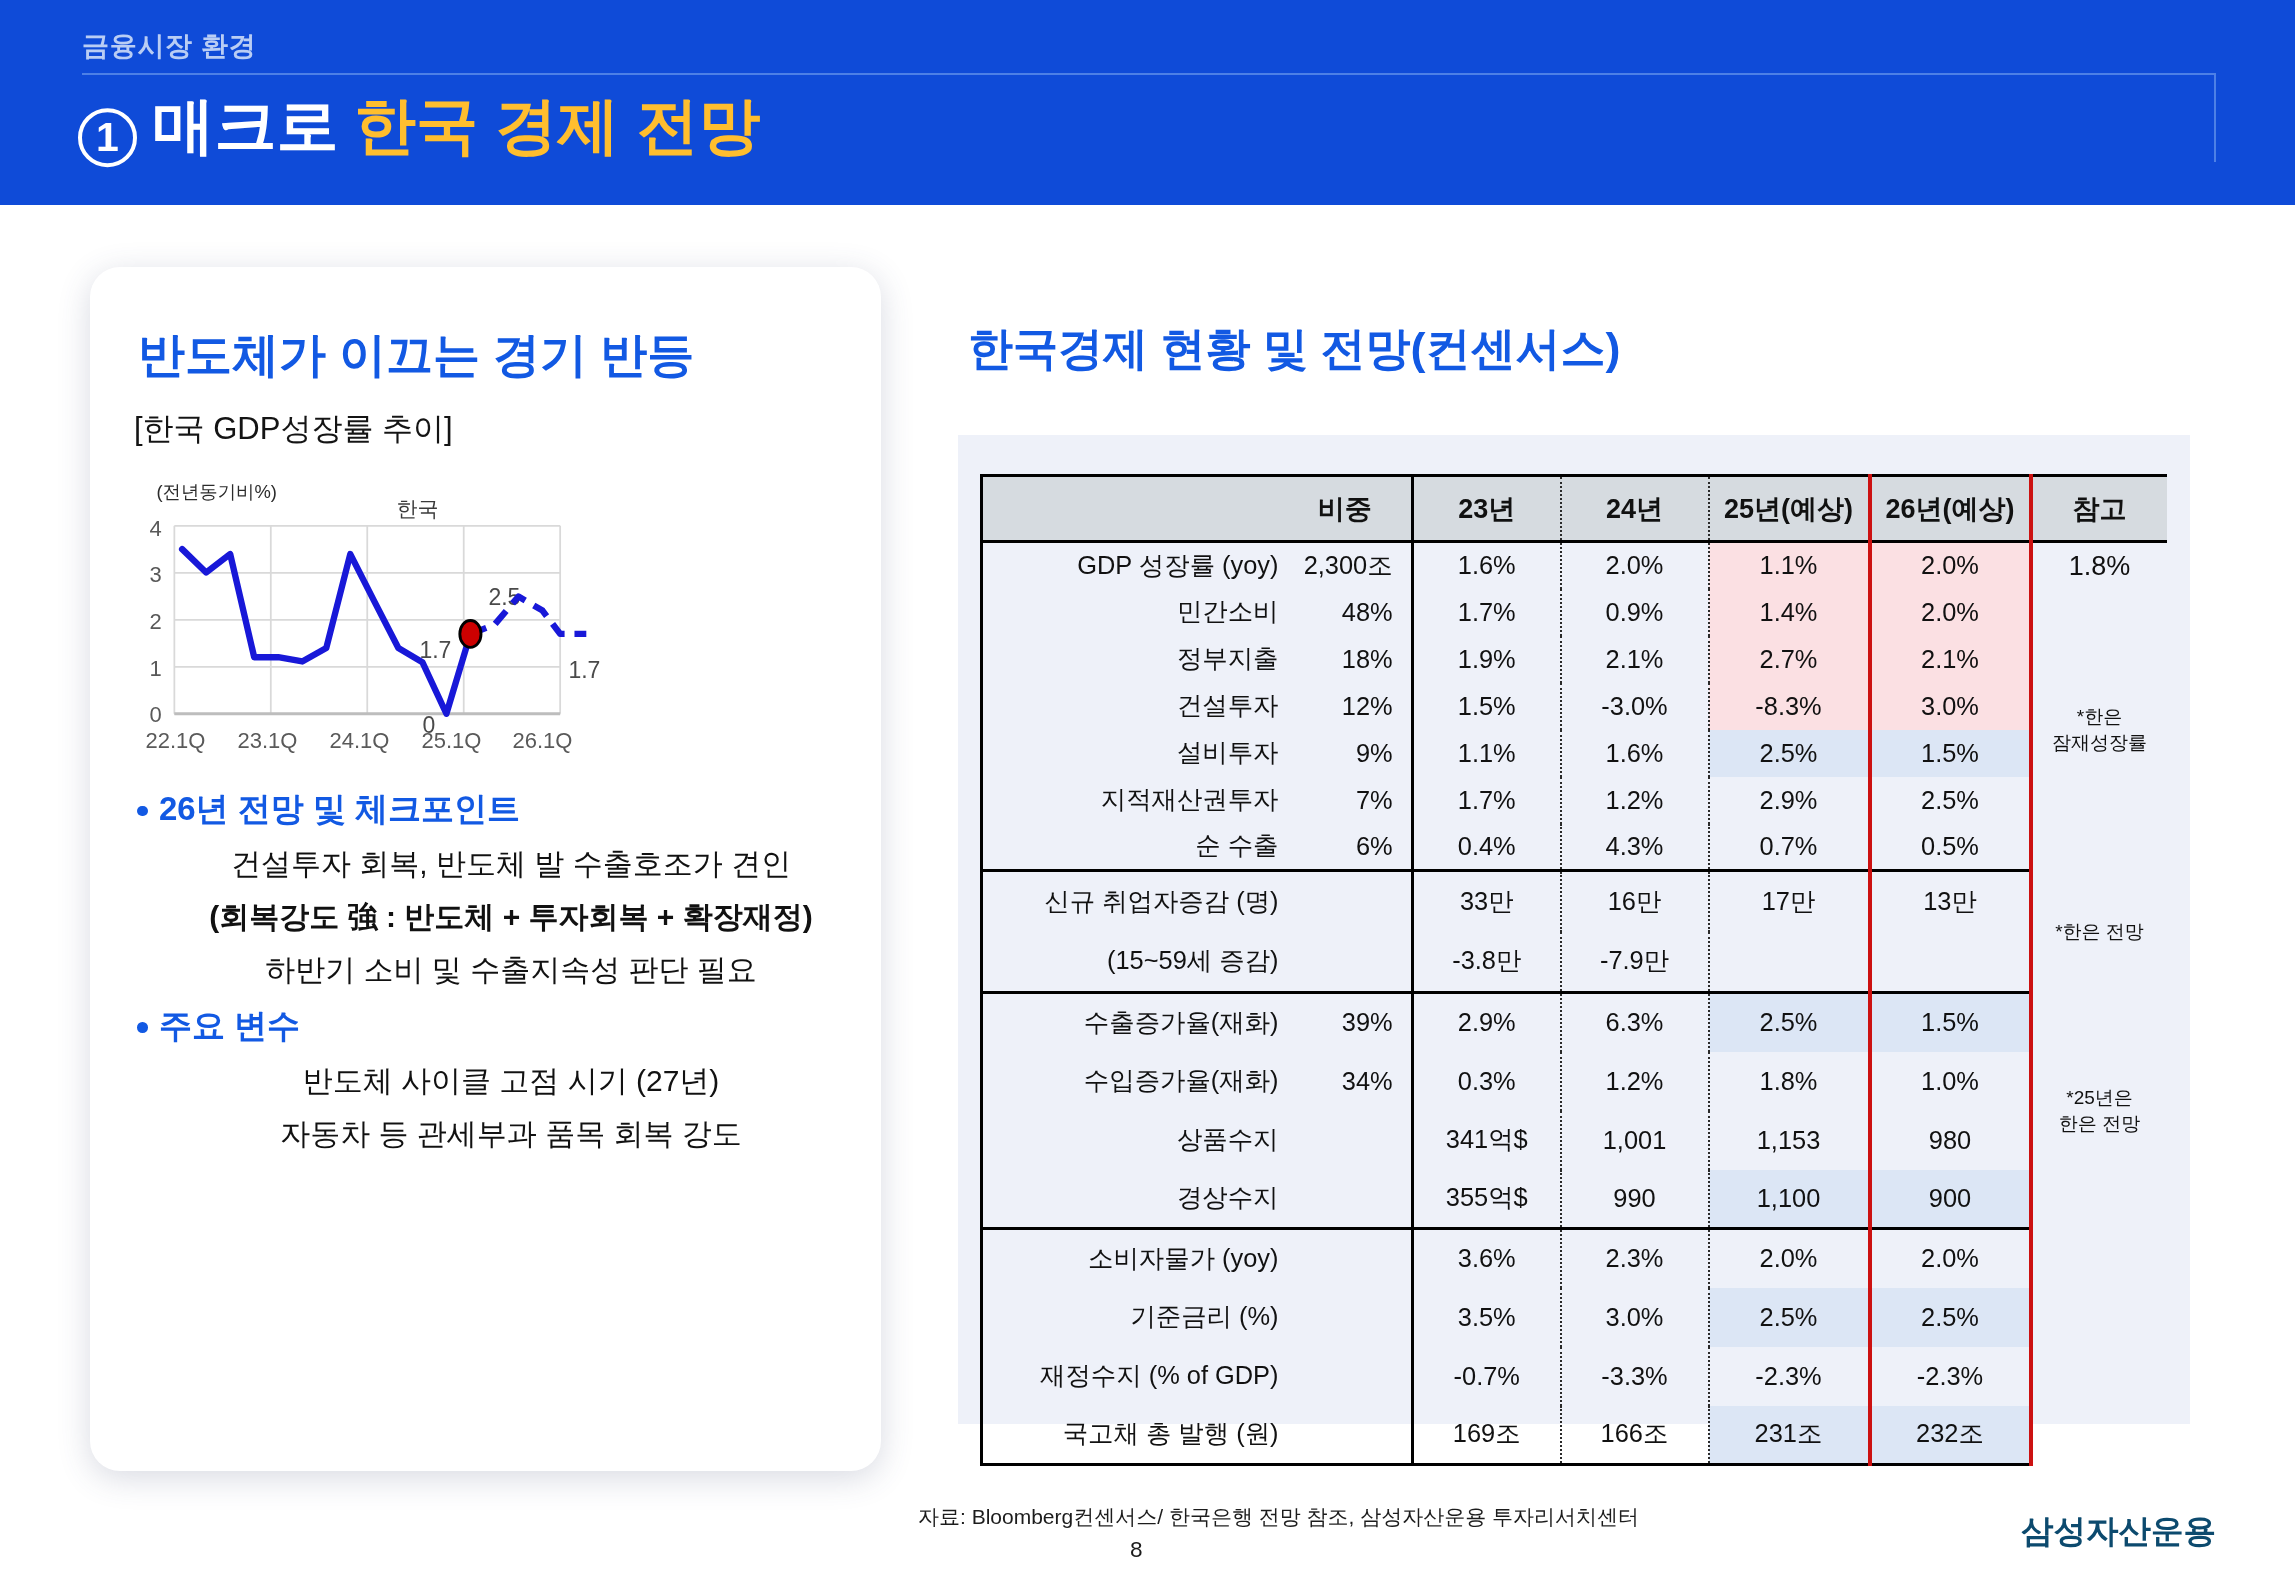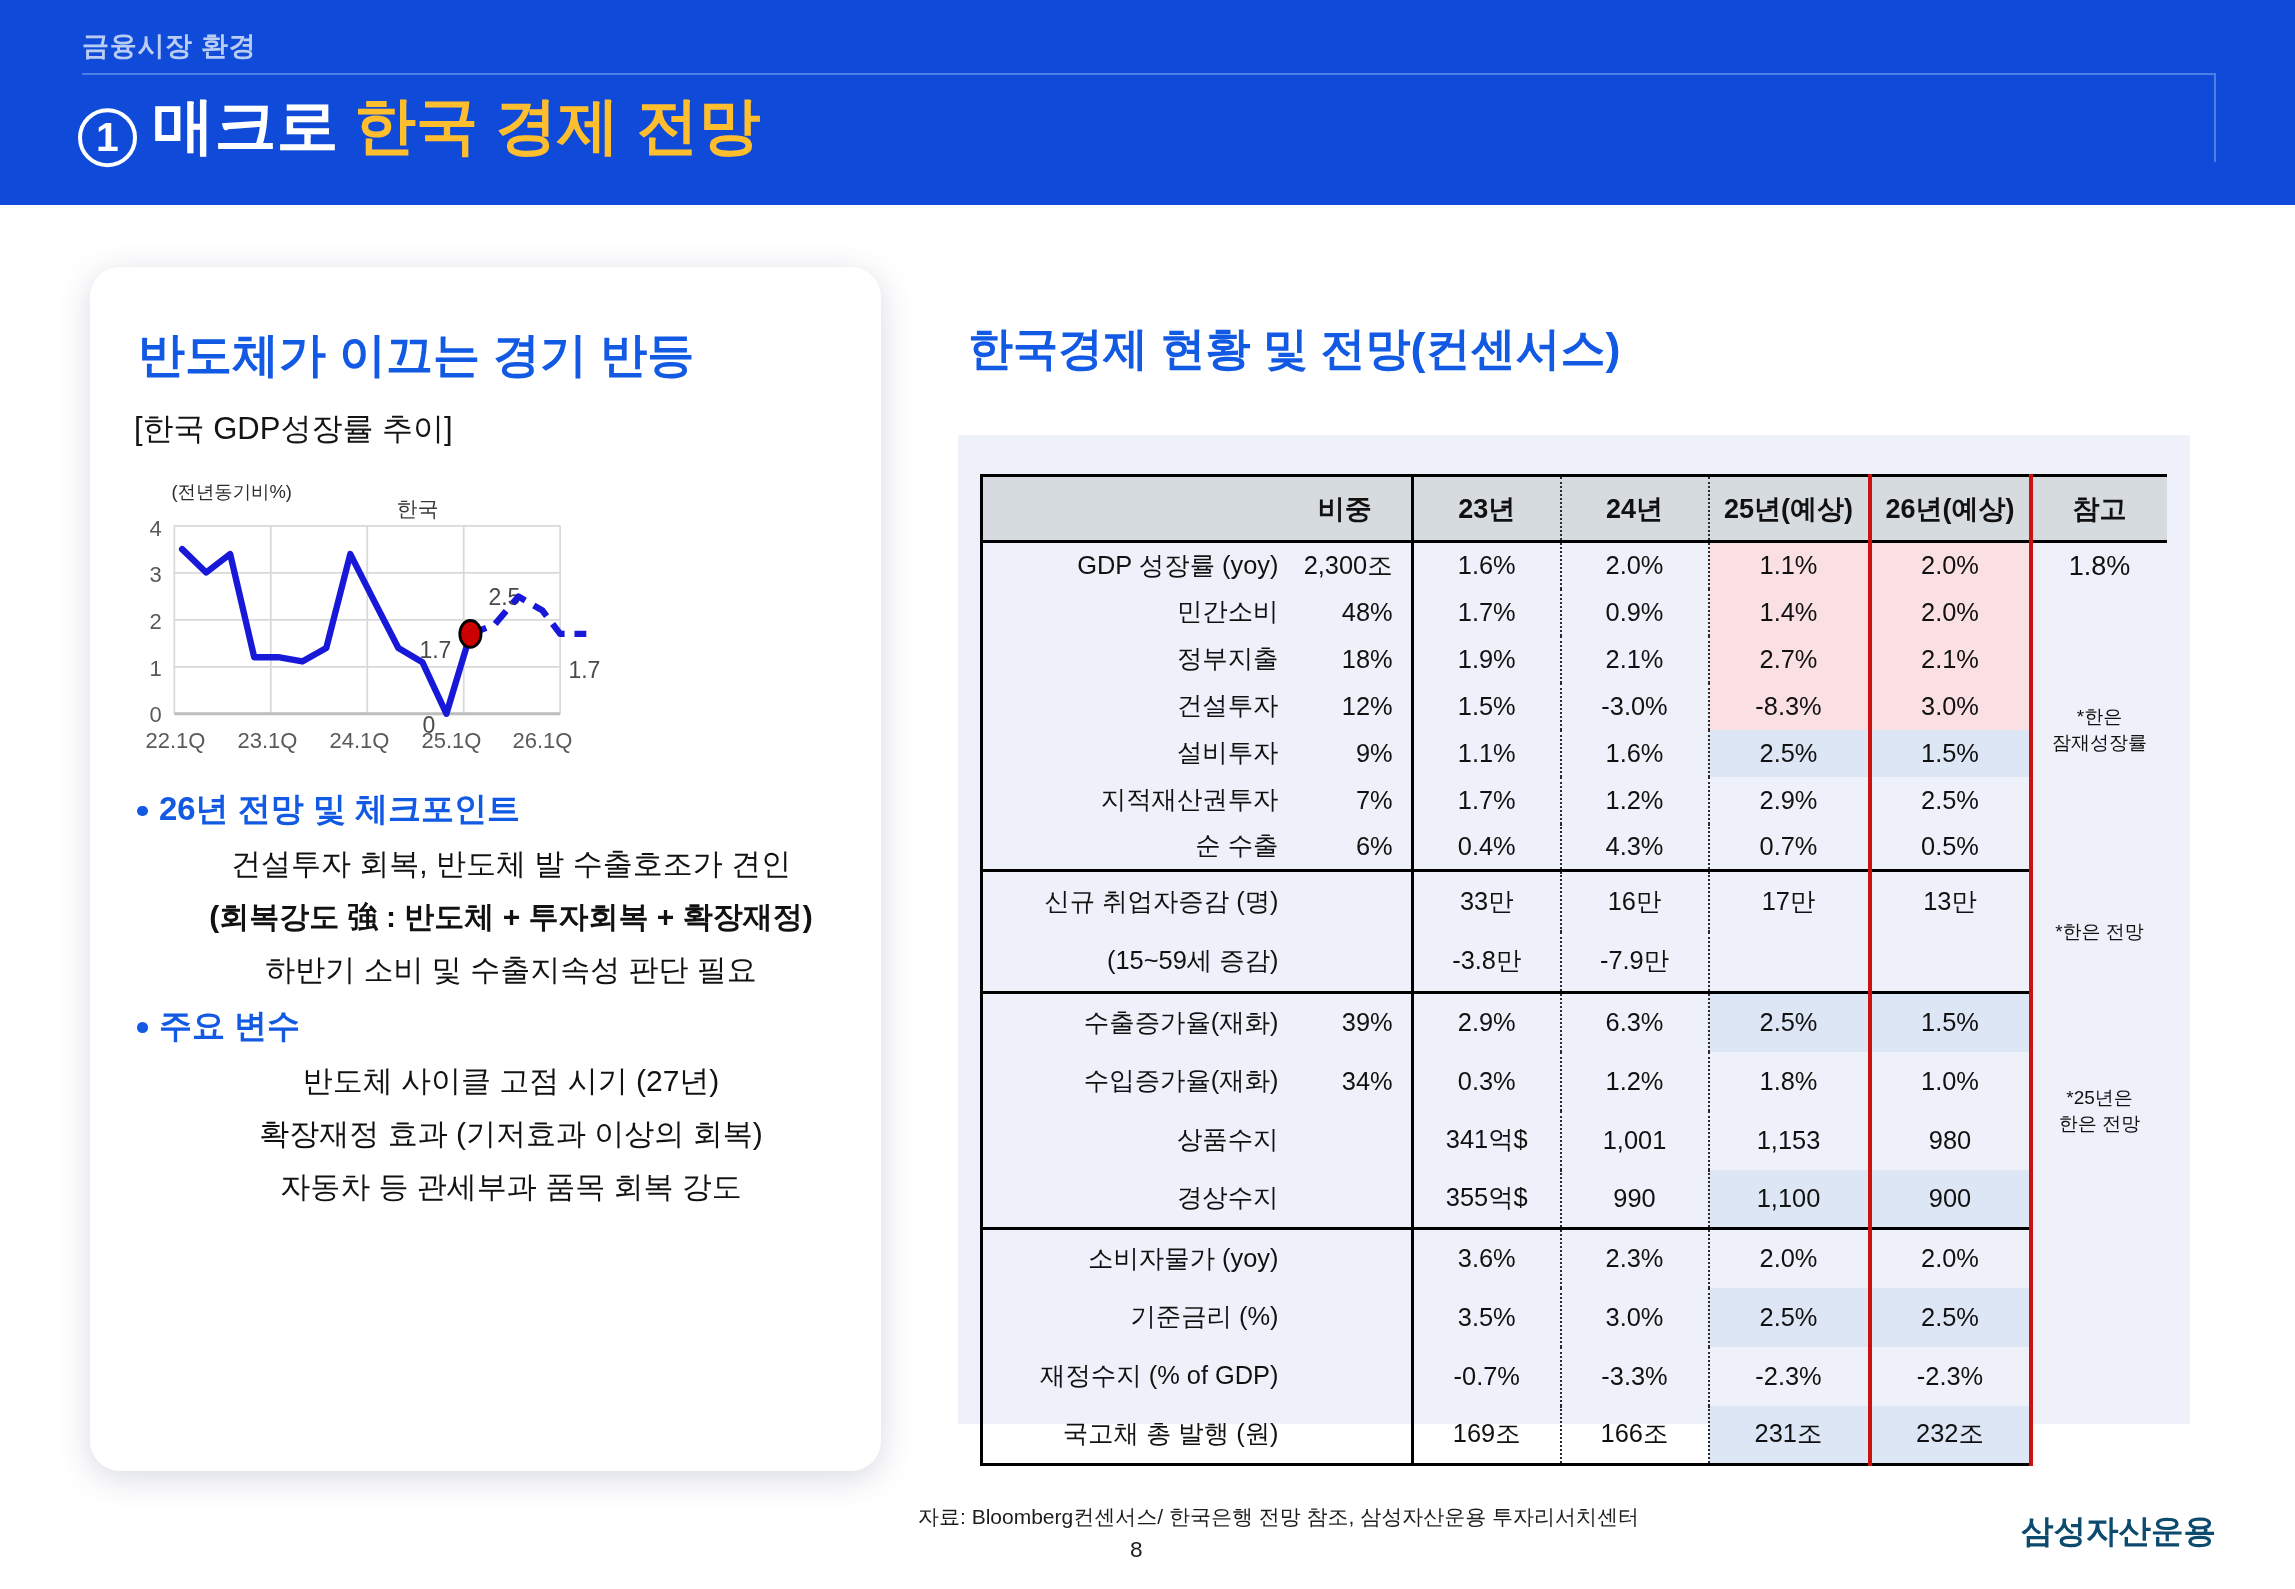--- a/index.html
+++ b/index.html
@@ -53,21 +53,21 @@
     font-size: 47px; font-weight: 800; color: #1259e3; white-space: nowrap;
   }
   .chart-caption {
     position: absolute; left: 44px; top: 141px;
     font-size: 31px; font-weight: 400; color: #141414; white-space: nowrap;
   }
 
   
   .chart-wrap { position: absolute; left: 25.4px; top: 212px; width: 749px; height: 283px; }
   .chart-unit {
-    position: absolute; left: 56px; top: 0px;
+    position: absolute; left: 41px; top: 0px;
     font-size: 18.4px; color: #2b2b2b; white-space: nowrap;
   }
   .chart-series-label {
     position: absolute; left: 281px; top: 15.5px;
     font-size: 21px; color: #3a3a3a; white-space: nowrap;
   }
   .chart-svg { position: absolute; left: 0; top: 0; width: 749px; height: 283px; }
   .ylab {
     position: absolute; font-size: 22px; color: #595959; text-align: right;
     width: 28px;
@@ -236,21 +236,20 @@
       </div>
       <div class="b-sub">건설투자 회복, 반도체 발 수출호조가 견인</div>
       <div class="b-sub bold">(회복강도 強 : 반도체 + 투자회복 + 확장재정)</div>
       <div class="b-sub">하반기 소비 및 수출지속성 판단 필요</div>
 
       <div class="b-head">
         <span class="dot"></span>
         <span>주요 변수</span>
       </div>
       <div class="b-sub">반도체 사이클 고점 시기 (27년)</div>
-      <div class="b-sub">확장재정 효과 (기저효과 이상의 회복)</div>
       <div class="b-sub">자동차 등 관세부과 품목 회복 강도</div>
     </div>
   </div>
 
   <div class="right-title">한국경제 현황 및 전망(컨센서스)</div>
   <div class="table-shell"></div>
 
   <table class="econ">
     <colgroup>
       <col class="c-label">

